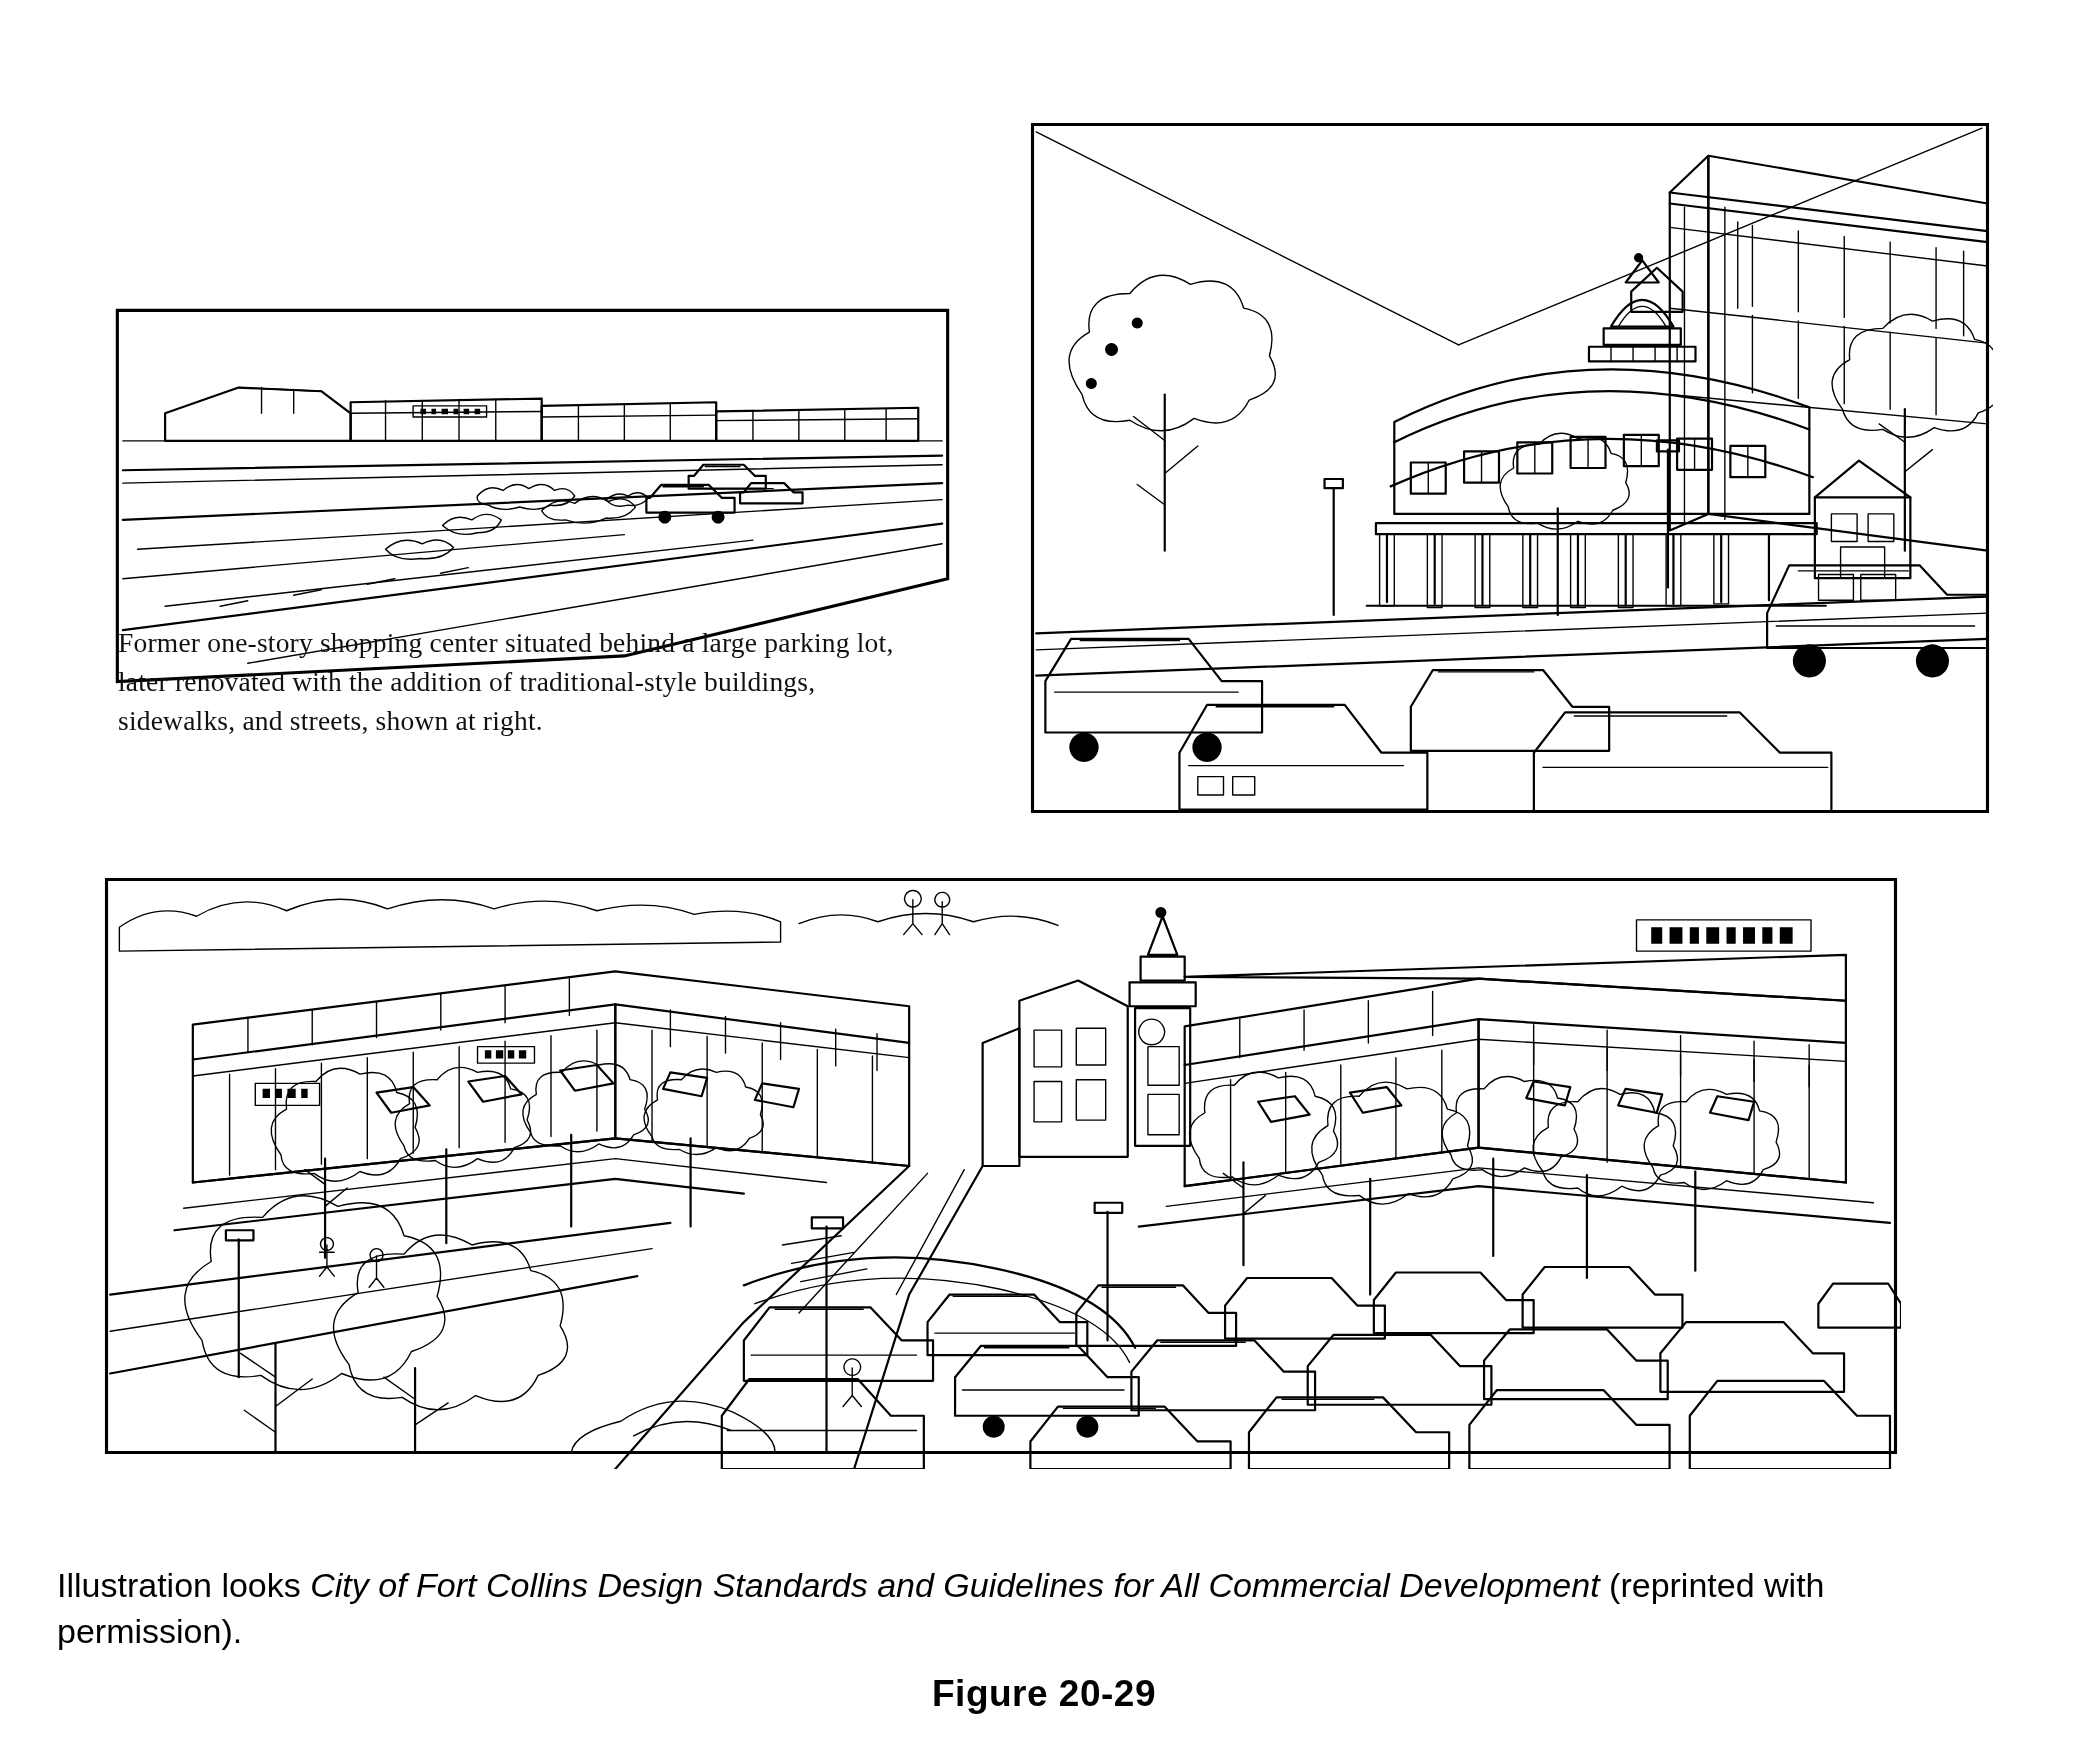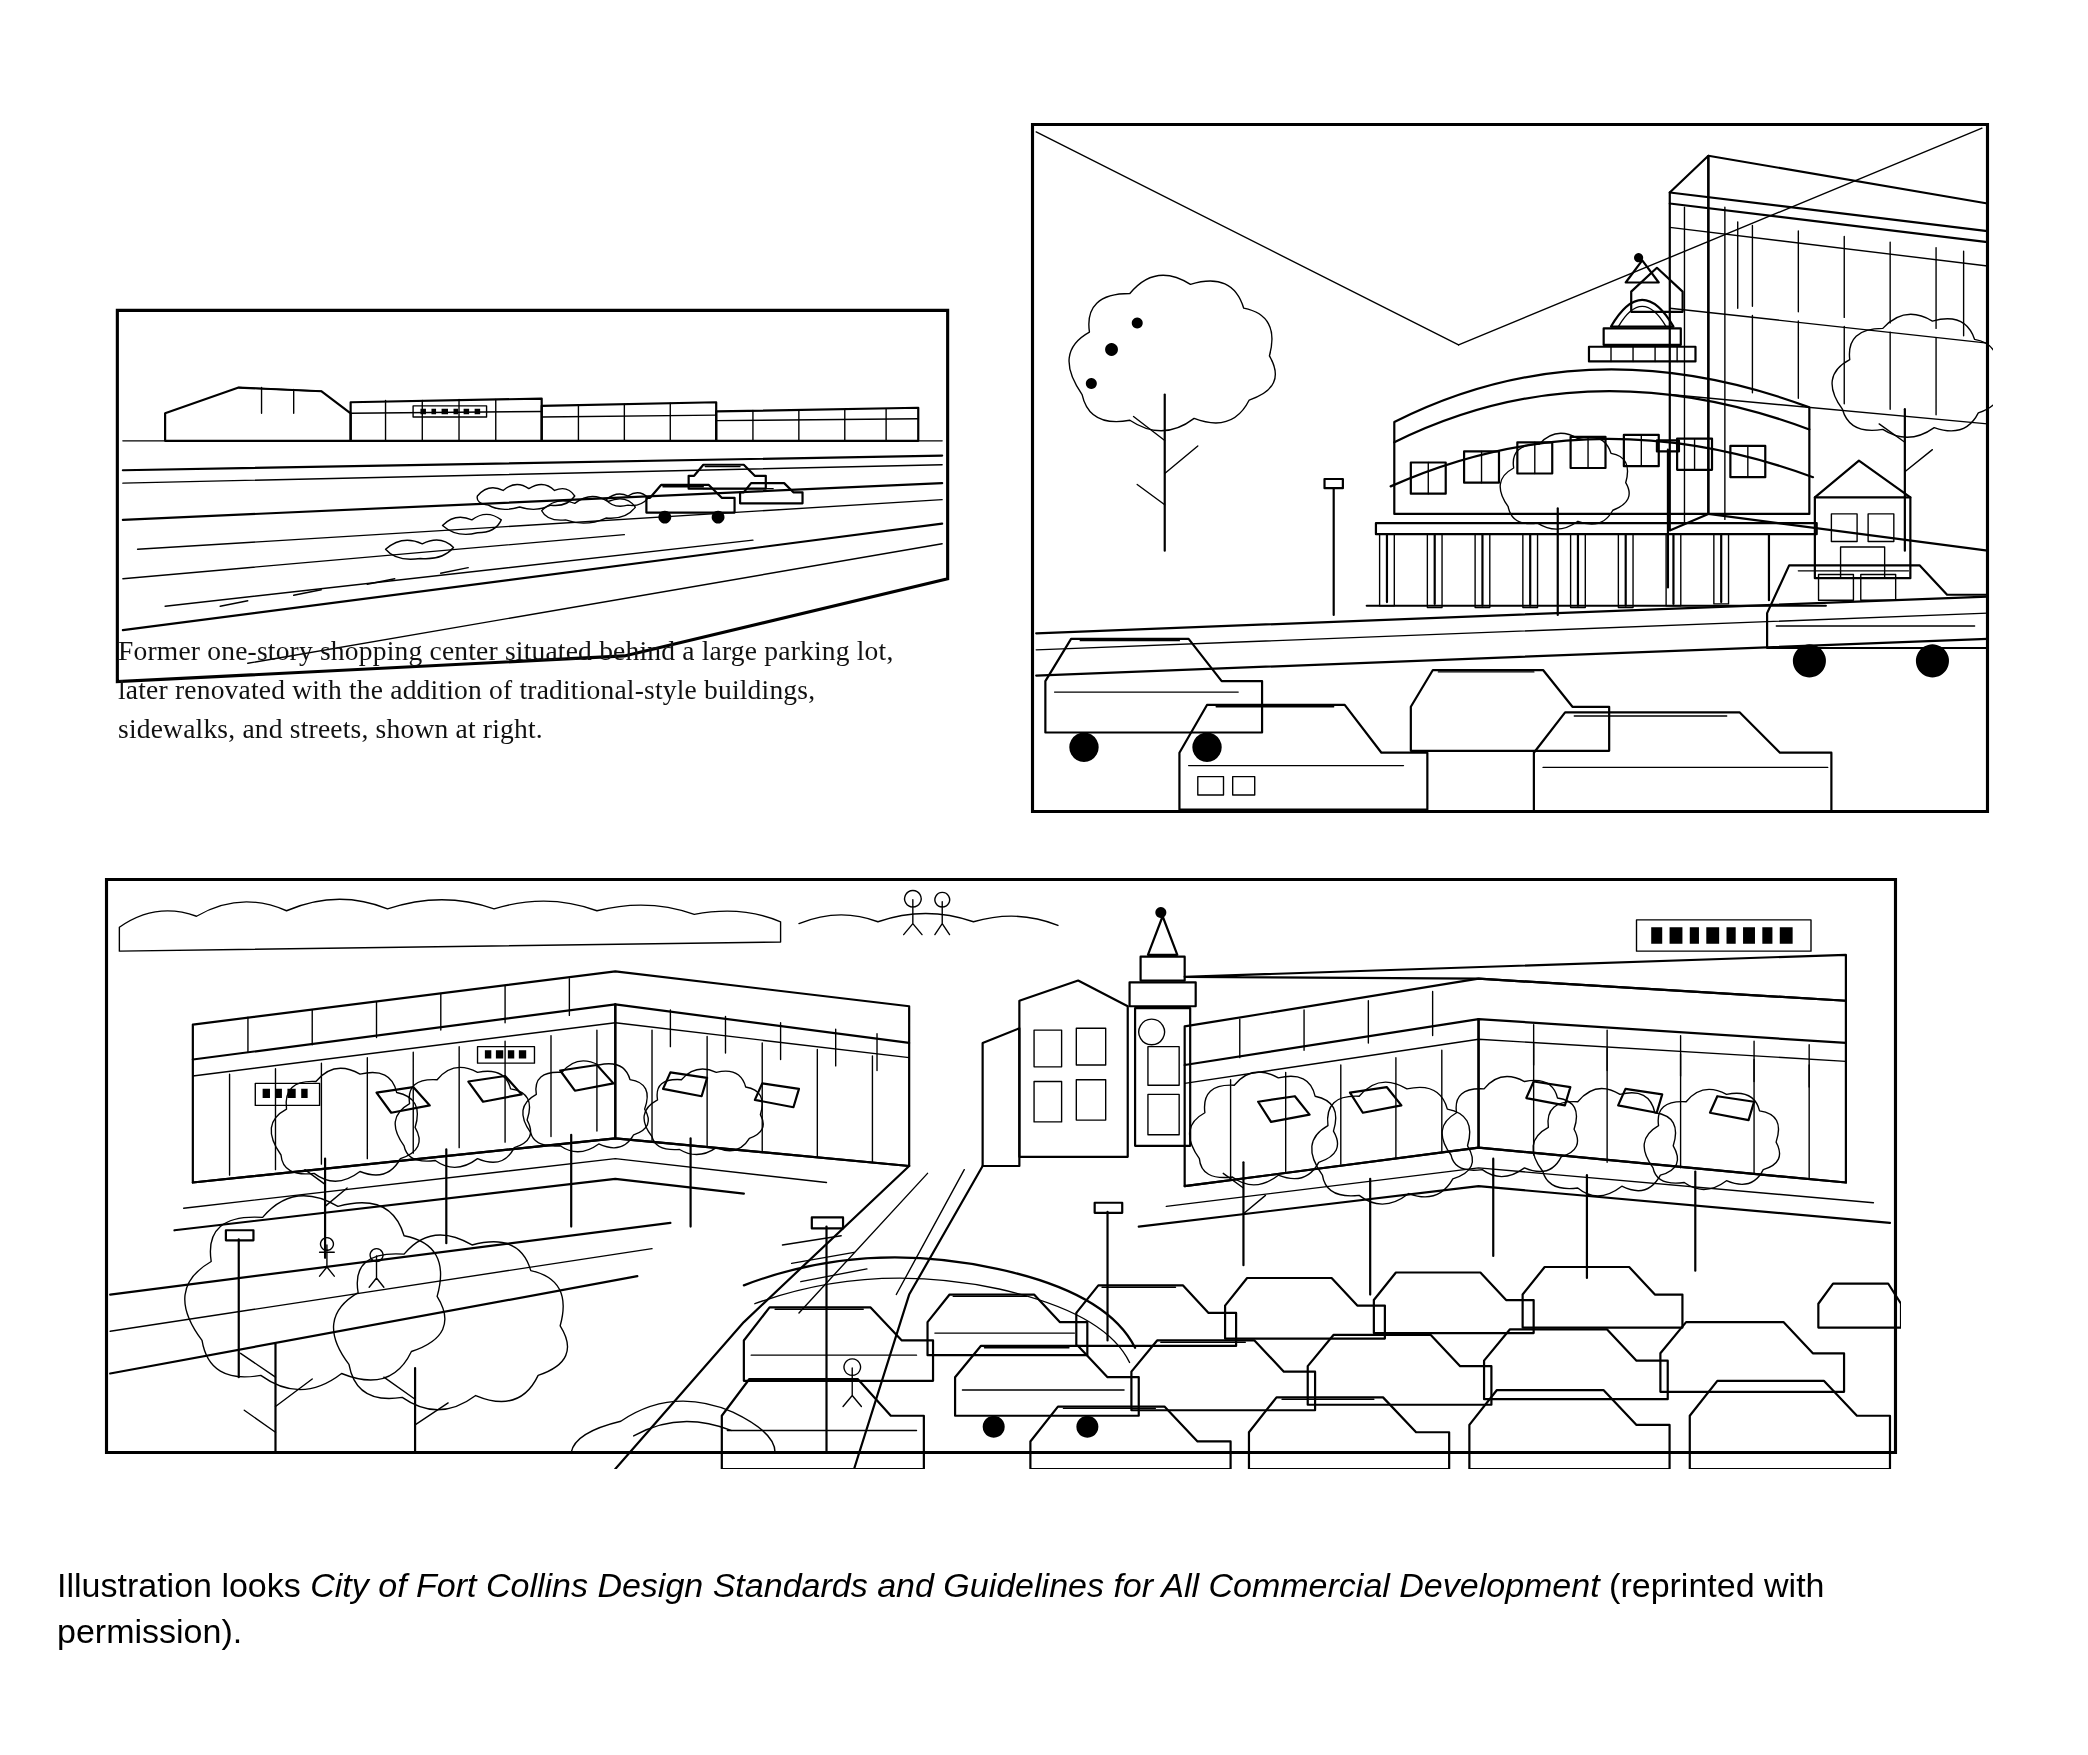--- a/index.html
+++ b/index.html
@@ -49,21 +49,20 @@
     font-family: "Liberation Serif", serif;
     color: #111;
     letter-spacing: 0.2px;
   }
   #caption-before {
     left: 118px;
     top: 623px;
     width: 808px;
     font-size: 27.5px;
     line-height: 1.42;
-    margin-top: 8px;
   }
   #caption-plaza {
     left: 114px;
     top: 1466px;
     width: 1469px;
     font-size: 27.5px;
     line-height: 1.4;
   }
 
   
@@ -449,16 +448,17 @@
       </svg>
     </div>
 
     <div class="caption" id="caption-before">Former one-story shopping center situated behind a large parking lot, later renovated with the addition of traditional-style buildings, sidewalks, and streets, shown at right.</div>
 
 
     <div id="source-credit">
       <span>Illustration looks </span><span class="ital">City of Fort Collins Design Standards and Guidelines for All Commercial Development</span><span> (reprinted with permission).</span>
     </div>
 
+    <div id="figure-number">Figure 20-29</div>
 
   </div>
 </div>
 
 
 </body></html>

